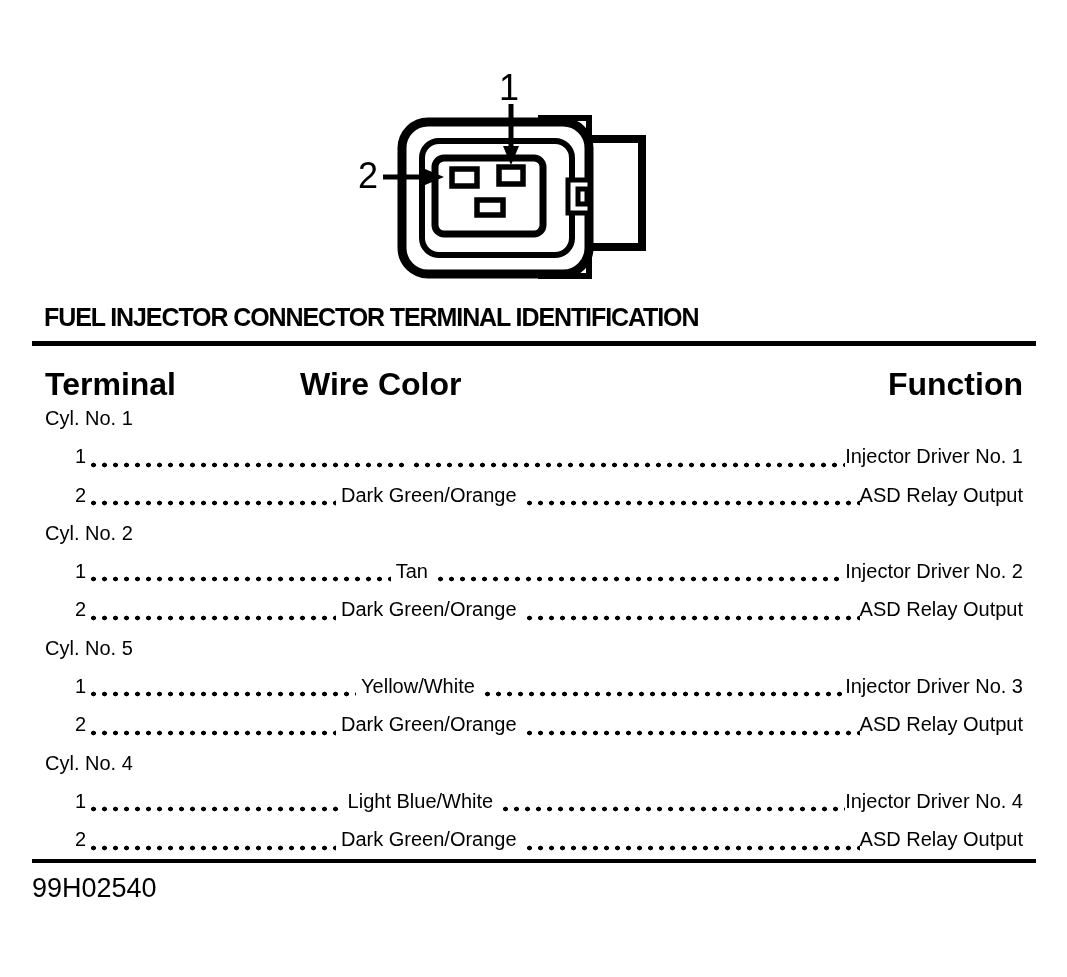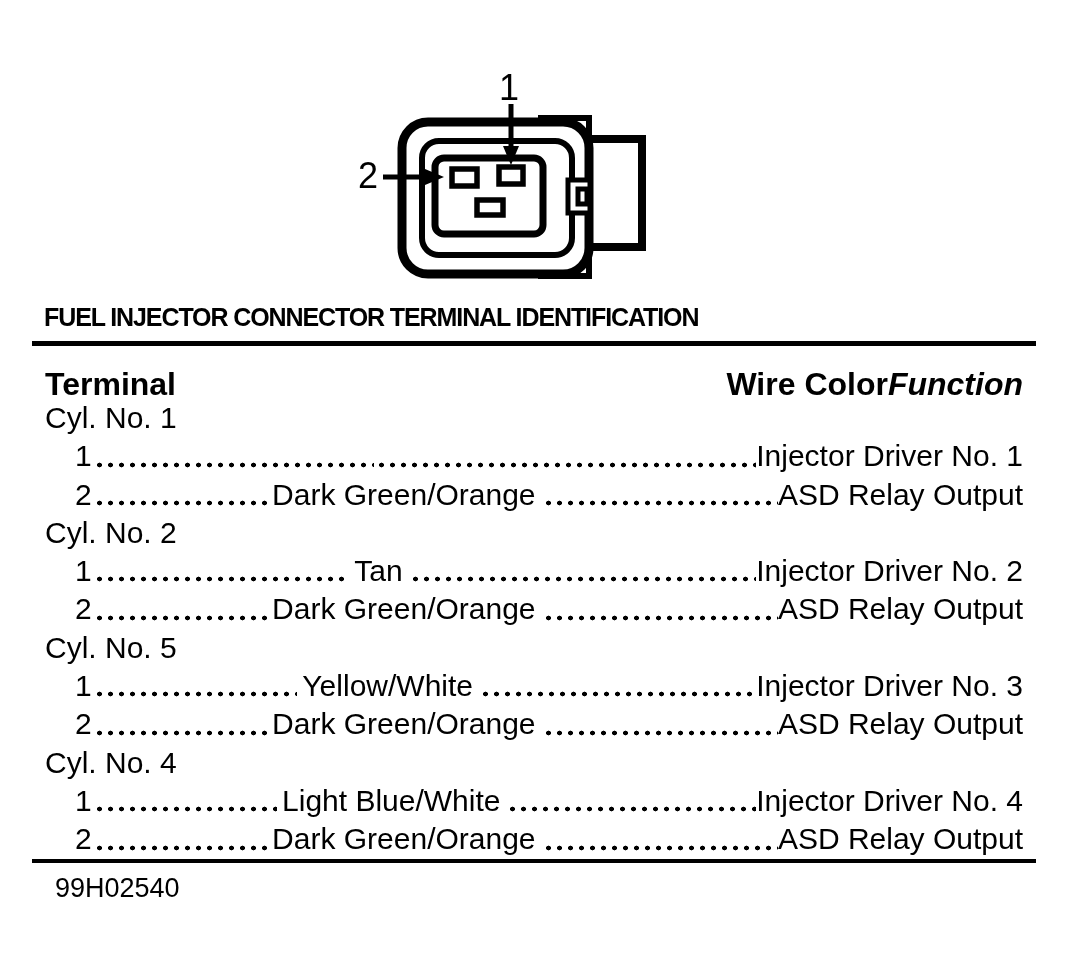--- a/index.html
+++ b/index.html
@@ -62,30 +62,30 @@
     left: 45px;
     top: 364px;
     width: 978px;
     display: flex;
     font-size: 32px;
     font-weight: bold;
     line-height: 40px;
     white-space: nowrap;
   }
   .h-terminal { width: 255px; flex: 0 0 auto; }
-  .h-wire { flex: 1 1 auto; text-align: right; }
-  .h-function { flex: 0 0 auto; text-align: left; font-style: italic; }
+  .h-wire { flex: 1 1 auto; }
+  .h-function { flex: 0 0 auto; text-align: left; }
 
   
   .tbody {
     position: absolute;
     left: 45px;
     top: 399px;
     width: 978px;
-    font-size: 30px;
+    font-size: 20px;
   }
   .group-label {
     height: 38.3px;
     line-height: 38.3px;
     white-space: nowrap;
   }
   .t-row {
     display: flex;
     height: 38.3px;
     line-height: 38.3px;
@@ -101,21 +101,21 @@
     background-repeat: repeat-x;
     background-position: 2px bottom;
     margin-bottom: 8px;
   }
   .leader-a { flex: 0.85 1 0; }
   .leader-b { flex: 1.15 1 0; }
 
   
   .figure-number {
     position: absolute;
-    left: 55px;
+    left: 32px;
     top: 872px;
     font-size: 27px;
     line-height: 32px;
   }
 </style>
 </head>
 <body>
 
 <div class="page">
 

